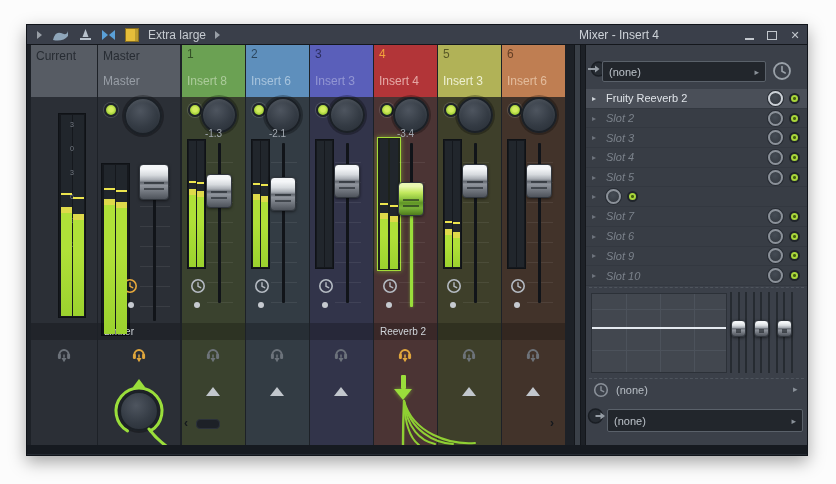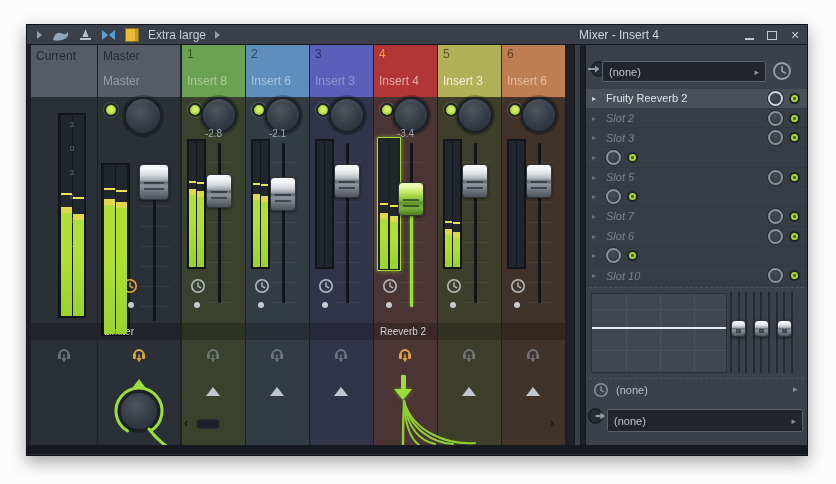--- a/index.html
+++ b/index.html
@@ -198,21 +198,21 @@
             <div class="tri-up-green" style="left: 35px; top: 334px;"></div>
             <div class="knob knob-big" style="left: 21px; top: 346px; width: 40px; height: 40px;"></div>
           </div>
           <div class="strip" style="left: 155px; width: 63px; background: rgb(58, 66, 46);">
             <div class="hdr" style="background: rgb(107, 161, 83);">
               <span class="hdr-num" style="color: rgba(18, 30, 12, 0.62);">1</span>
               <span class="hdr-name" style="color: rgba(235, 245, 225, 0.5);">Insert 8</span>
             </div>
             <div class="led" style="left: 6px; top: 58px;"></div>
             <div class="knob" style="left: 19px; top: 52px; width: 36px; height: 36px;"></div>
-            <div class="db">-2.8</div>
+            <div class="db">-1.3</div>
             <div class="meter" style="left: 5px; top: 94px; width: 17px; height: 128px;">
               <div class="mbar" style="left: 1px; width: 7px;">
                 <div class="mfill" style="height: 62%;"></div>
                 <div class="mpeak" style="bottom: 67%;"></div>
               </div>
               <div class="mbar" style="left: 9px; width: 7px;">
                 <div class="mfill" style="height: 60%;"></div>
                 <div class="mpeak" style="bottom: 66%;"></div>
               </div>
             </div>
@@ -465,20 +465,21 @@
               <span class="sl-led"></span>
             </div>
             <div class="slot-row">
               <span class="sl-arrow">▸</span>
               <span class="sl-label">Slot 3</span>
               <span class="sl-knob"></span>
               <span class="sl-led"></span>
             </div>
             <div class="slot-row">
               <span class="sl-arrow">▸</span>
+              <span class="sl-label">Slot 4</span>
               <span class="sl-knob"></span>
               <span class="sl-led"></span>
             </div>
             <div class="slot-row">
               <span class="sl-arrow">▸</span>
               <span class="sl-label">Slot 5</span>
               <span class="sl-knob"></span>
               <span class="sl-led"></span>
             </div>
             <div class="slot-row">
@@ -493,20 +494,21 @@
               <span class="sl-led"></span>
             </div>
             <div class="slot-row">
               <span class="sl-arrow">▸</span>
               <span class="sl-label">Slot 6</span>
               <span class="sl-knob"></span>
               <span class="sl-led"></span>
             </div>
             <div class="slot-row">
               <span class="sl-arrow">▸</span>
+              <span class="sl-label">Slot 9</span>
               <span class="sl-knob"></span>
               <span class="sl-led"></span>
             </div>
             <div class="slot-row">
               <span class="sl-arrow">▸</span>
               <span class="sl-label">Slot 10</span>
               <span class="sl-knob"></span>
               <span class="sl-led"></span>
             </div>
           </div>

